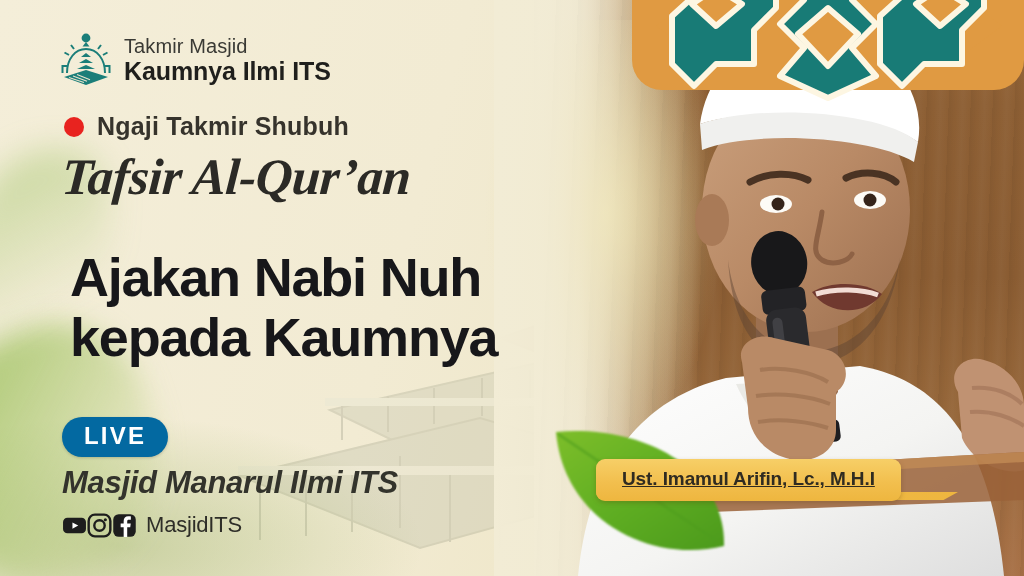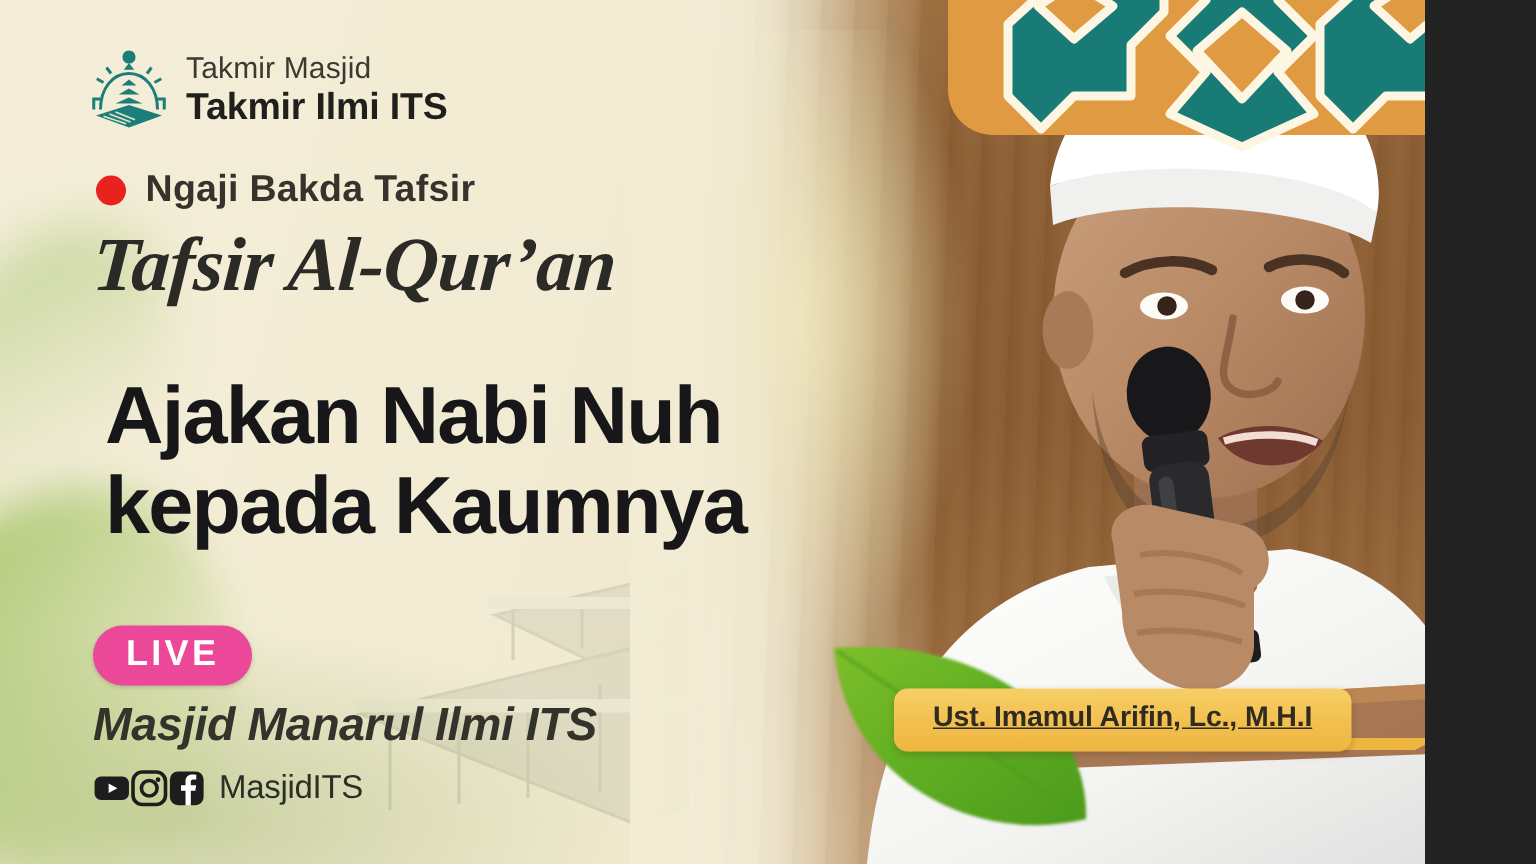--- a/index.html
+++ b/index.html
@@ -2,21 +2,21 @@
 <html><head>
 <meta charset="utf-8">
 <style>
   html, body {
     margin: 0;
     padding: 0;
     background: #222;
   }
   #poster {
     position: relative;
-    width: 950px;
+    width: 1024px;
     height: 576px;
     overflow: hidden;
     font-family: "Liberation Sans", sans-serif;
     background: #f2ecd5;
   }
 
   
   .bg-base {
     position: absolute; inset: 0;
     background: linear-gradient(105deg, #f4eed9 0%, #f2ebd3 40%, #efe7c9 62%, #e8dcb4 78%, #d9c79a 100%);
@@ -111,21 +111,21 @@
   }
 
   .headline {
     position:absolute; left:70px; top:248px; width:520px;
     font-size:54px; font-weight:700; color:#17171a;
     line-height:1.11; letter-spacing:-1.2px;
   }
 
   .live-badge {
     position:absolute; left:62px; top:417px;
-    background:#ec4899;
+    background:#0369a1;
     color:#fff;
     font-size:24px; font-weight:700; letter-spacing:2.2px;
     padding:5px 22px 7px 22px;
     border-radius:20px;
     box-shadow: 0 1px 3px rgba(0,0,0,.18);
   }
 
   .venue {
     position:absolute; left:62px; top:465px;
     font-size:31px; font-weight:700; color:#33332c; letter-spacing:-.3px;font-style:italic;
@@ -289,27 +289,27 @@
           <path d="M26 26 L19 30 L33 30 Z"></path>
           <path d="M26 32 L17 36 L35 36 Z"></path>
         </g>
         <path d="M26 37 L48 44 L26 52 L4 44 Z" fill="#1b7e79"></path>
         <g stroke="#eae3cc" stroke-width="1.1">
           <path d="M9 44.5 L24 49.5 M13 43 L27 48.3 M17 41.6 L30 46.8"></path>
         </g>
       </svg>
       <div class="logo-text">
         <div class="logo-line1">Takmir Masjid</div>
-        <div class="logo-line2">Takmir Ilmi ITS</div>
+        <div class="logo-line2">Kaumnya Ilmi ITS</div>
       </div>
     </div>
 
     <div class="kicker-row">
       <span class="live-dot"></span>
-      <span class="kicker-text">Ngaji Bakda Tafsir</span>
+      <span class="kicker-text">Ngaji Takmir Shubuh</span>
     </div>
 
     <div class="script-title">Tafsir Al-Qur’an</div>
 
     <div class="headline">
       <div>Ajakan Nabi Nuh</div>
       <div>kepada Kaumnya</div>
     </div>
 
     <div class="live-badge">LIVE</div>

